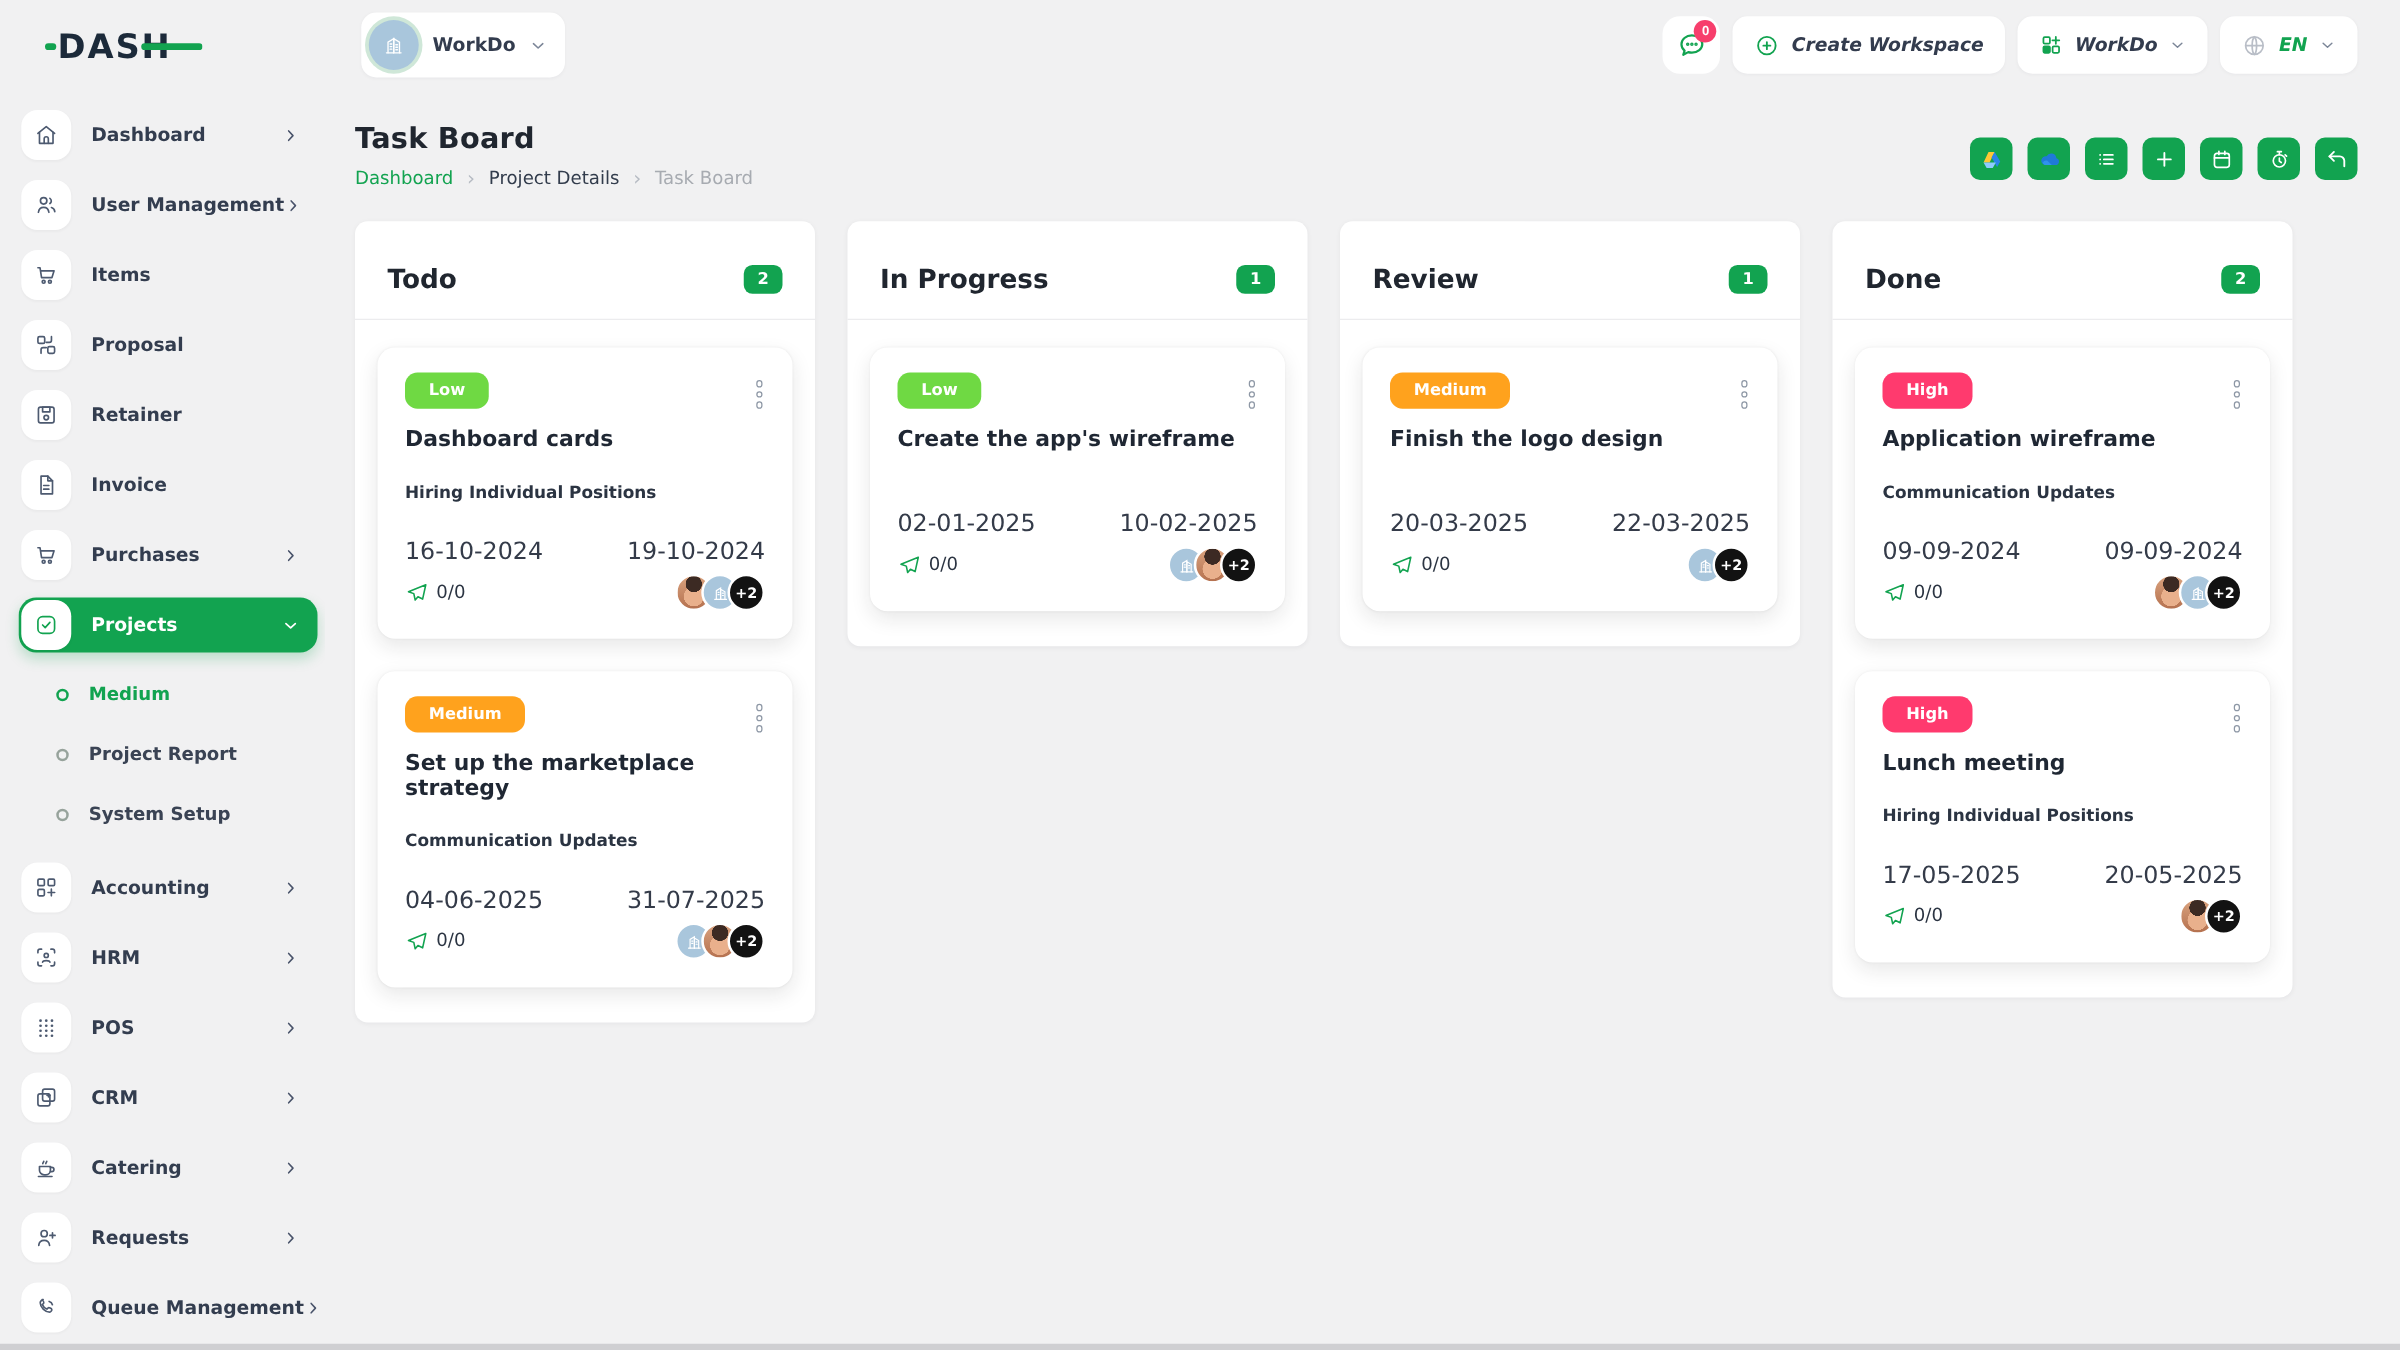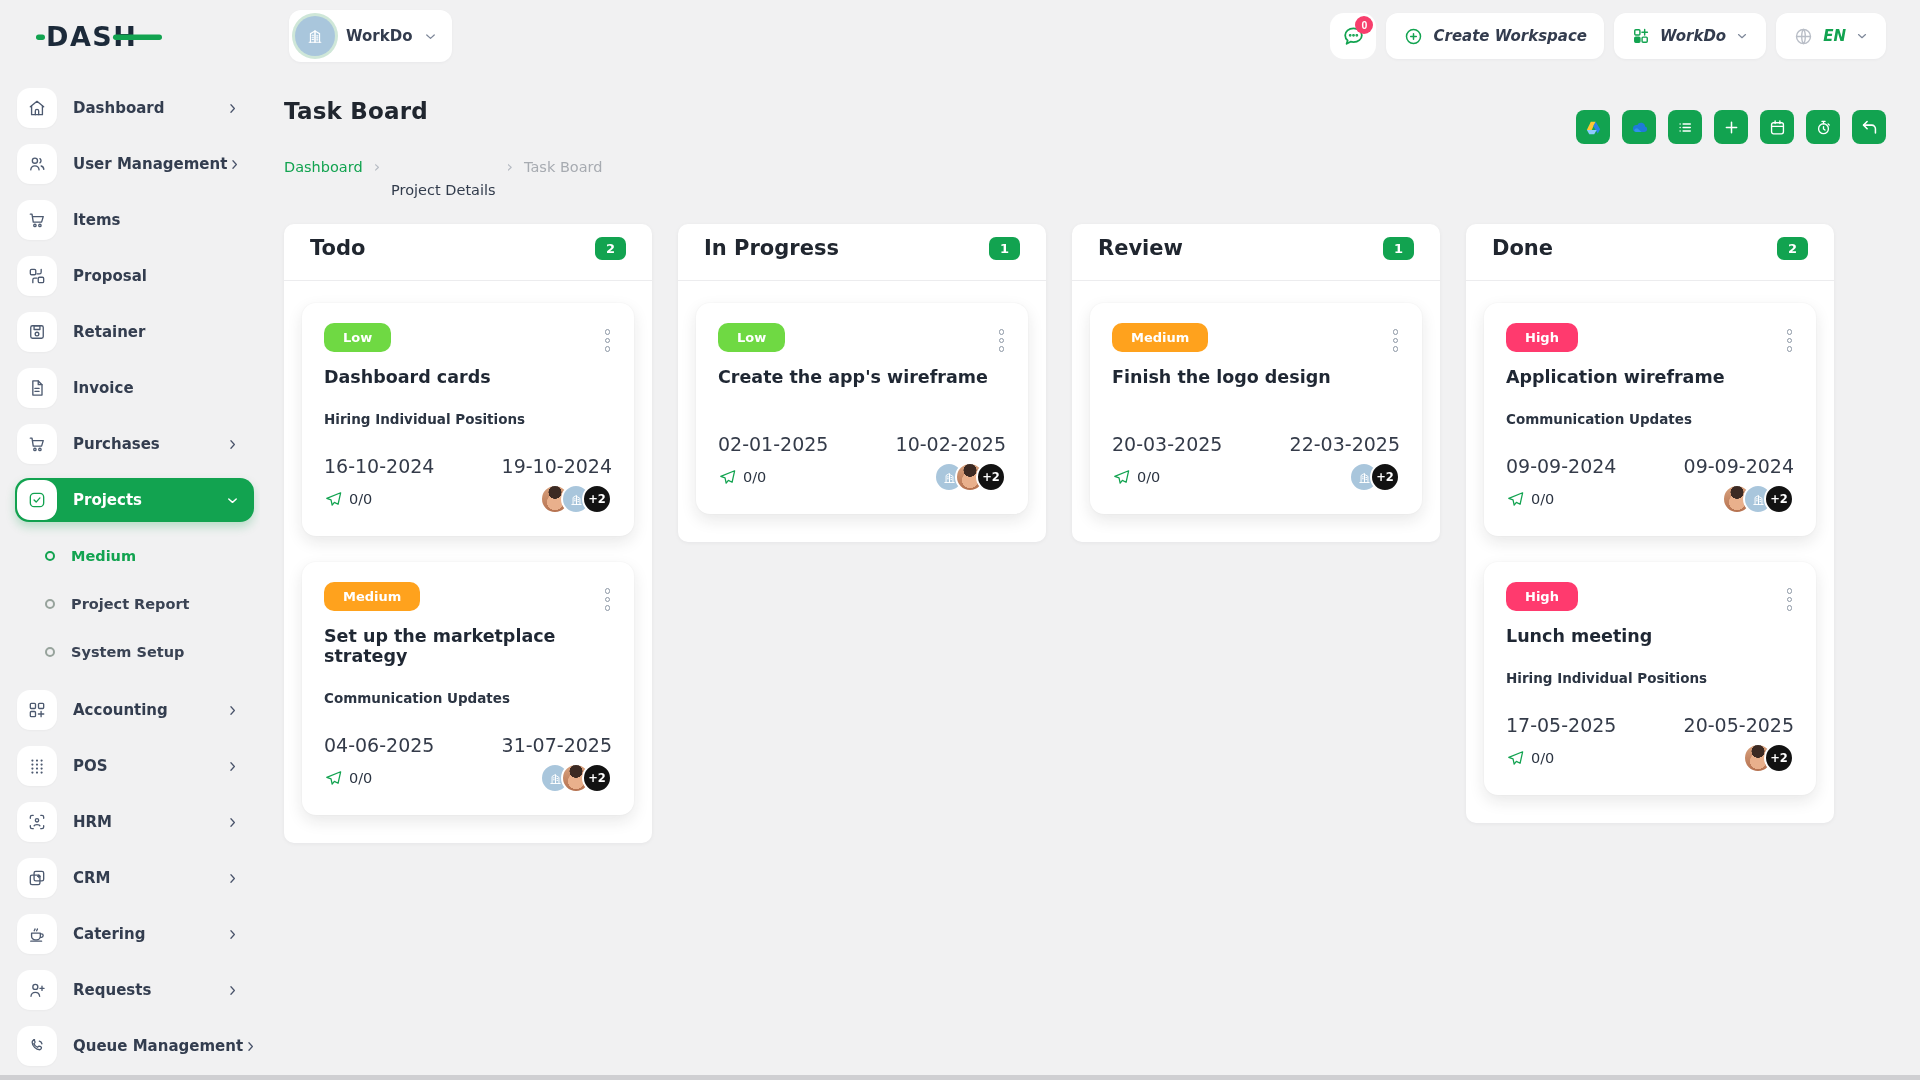--- a/index.html
+++ b/index.html
@@ -50,32 +50,32 @@
   .sub-label { margin-left:16px; font-size:14.5px; font-weight:600; color:#3a4354; }
   .sub-item.active .sub-label { color:var(--accent,#12a350); }
   .sub-item.active .sub-dot { border-color:var(--accent,#12a350); }
 
   
   .main { position:absolute; left:260px; top:72px; right:0; bottom:0; padding:26px 34px 0 24px; }
   .page-head { display:flex; align-items:flex-start; justify-content:space-between; }
   h1 { margin:0; font-size:23px; font-weight:700; color:#20262f; letter-spacing:.2px; }
   .breadcrumb { margin-top:11px; display:flex; align-items:center; gap:11px; font-size:14.5px; }
   .bc-link { color:var(--accent,#12a350); text-decoration:none; cursor:pointer; }
-  .bc-mid { color:#323c4c; text-decoration:none; cursor:pointer;margin-top:47px; }
+  .bc-mid { color:#323c4c; text-decoration:none; cursor:pointer; }
   .bc-cur { color:#a7abb1; }
   .bc-sep { color:#b6bbc3; font-size:16px; line-height:1; }
   .toolbar { display:flex; gap:12px; margin-top:12px; }
   .tool-btn { width:34px; height:34px; border-radius:8px; background:var(--accent,#12a350); border:none;
               display:flex; align-items:center; justify-content:center; cursor:pointer; }
 
   
   .board { display:flex; gap:26px; margin-top:26px; align-items:flex-start; }
   .column { width:368px; background:#fff; border-radius:10px; box-shadow:0 1px 4px rgba(20,20,40,.05); }
   .col-head { display:flex; align-items:center; justify-content:space-between;
-              padding:12px 26px 20px; border-bottom:1px solid #ececee; }
+              padding:34px 26px 20px; border-bottom:1px solid #ececee; }
   .col-title { font-size:21px; font-weight:700; color:#20262f; }
   .col-count { background:var(--accent,#12a350); color:#fff; font-size:13px; font-weight:600;
                border-radius:7px; padding:4px 11px; }
   .col-body { padding:22px 18px 28px; display:flex; flex-direction:column; gap:26px; }
   .card { background:#fff; border-radius:14px; padding:20px 22px 22px; position:relative;
           box-shadow:0 6px 16px rgba(30,30,30,.10), 0 0 2px rgba(0,0,0,.05); cursor:pointer; }
   .prio { display:inline-block; border-radius:10px; color:#fff; font-size:13px; font-weight:600; padding:7px 19px; }
   .card-menu { position:absolute; top:26px; right:24px; display:flex; flex-direction:column; gap:3px; cursor:pointer; }
   .card-menu i { width:5.5px; height:5.5px; border:1.5px solid #8d97a5; border-radius:50%; }
   .card-title { font-size:17.5px; font-weight:700; color:#1f2733; margin-top:15px; }
@@ -312,54 +312,54 @@
           </span>
           <span class="side-label">Accounting</span>
           <span class="side-chev">
             <svg width="15" height="15" viewBox="0 0 24 24" fill="none" stroke="currentColor" stroke-width="2" stroke-linecap="round" stroke-linejoin="round">
               <polyline points="9.5 6 15 12 9.5 18"></polyline>
             </svg>
           </span>
         </div>
         <div class="side-item">
           <span class="side-ibox">
+            <svg width="20" height="20" viewBox="0 0 24 24" fill="none" stroke="currentColor" stroke-width="1.6" stroke-linecap="round" stroke-linejoin="round">
+              <path d="M4 7.5V6a2 2 0 0 1 2-2h1.5"></path>
+              <path d="M16.5 4H18a2 2 0 0 1 2 2v1.5"></path>
+              <path d="M20 16.5V18a2 2 0 0 1-2 2h-1.5"></path>
+              <path d="M7.5 20H6a2 2 0 0 1-2-2v-1.5"></path>
+              <circle cx="12" cy="10" r="2"></circle>
+              <path d="M8.5 16.5c.4-1.9 6.6-1.9 7 0"></path>
+            </svg>
+          </span>
+          <span class="side-label">HRM</span>
+          <span class="side-chev">
+            <svg width="15" height="15" viewBox="0 0 24 24" fill="none" stroke="currentColor" stroke-width="2" stroke-linecap="round" stroke-linejoin="round">
+              <polyline points="9.5 6 15 12 9.5 18"></polyline>
+            </svg>
+          </span>
+        </div>
+        <div class="side-item">
+          <span class="side-ibox">
             <svg width="20" height="20" viewBox="0 0 24 24" fill="currentColor">
               <circle cx="6.5" cy="5.5" r="1.3"></circle>
               <circle cx="12" cy="5.5" r="1.3"></circle>
               <circle cx="17.5" cy="5.5" r="1.3"></circle>
               <circle cx="6.5" cy="10.3" r="1.3"></circle>
               <circle cx="12" cy="10.3" r="1.3"></circle>
               <circle cx="17.5" cy="10.3" r="1.3"></circle>
               <circle cx="6.5" cy="15.1" r="1.3"></circle>
               <circle cx="12" cy="15.1" r="1.3"></circle>
               <circle cx="17.5" cy="15.1" r="1.3"></circle>
               <circle cx="6.5" cy="19.9" r="1.3"></circle>
               <circle cx="12" cy="19.9" r="1.3"></circle>
               <circle cx="17.5" cy="19.9" r="1.3"></circle>
             </svg>
           </span>
           <span class="side-label">POS</span>
-          <span class="side-chev">
-            <svg width="15" height="15" viewBox="0 0 24 24" fill="none" stroke="currentColor" stroke-width="2" stroke-linecap="round" stroke-linejoin="round">
-              <polyline points="9.5 6 15 12 9.5 18"></polyline>
-            </svg>
-          </span>
-        </div>
-        <div class="side-item">
-          <span class="side-ibox">
-            <svg width="20" height="20" viewBox="0 0 24 24" fill="none" stroke="currentColor" stroke-width="1.6" stroke-linecap="round" stroke-linejoin="round">
-              <path d="M4 7.5V6a2 2 0 0 1 2-2h1.5"></path>
-              <path d="M16.5 4H18a2 2 0 0 1 2 2v1.5"></path>
-              <path d="M20 16.5V18a2 2 0 0 1-2 2h-1.5"></path>
-              <path d="M7.5 20H6a2 2 0 0 1-2-2v-1.5"></path>
-              <circle cx="12" cy="10" r="2"></circle>
-              <path d="M8.5 16.5c.4-1.9 6.6-1.9 7 0"></path>
-            </svg>
-          </span>
-          <span class="side-label">HRM</span>
           <span class="side-chev">
             <svg width="15" height="15" viewBox="0 0 24 24" fill="none" stroke="currentColor" stroke-width="2" stroke-linecap="round" stroke-linejoin="round">
               <polyline points="9.5 6 15 12 9.5 18"></polyline>
             </svg>
           </span>
         </div>
         <div class="side-item">
           <span class="side-ibox">
             <svg width="20" height="20" viewBox="0 0 24 24" fill="none" stroke="currentColor" stroke-width="1.6" stroke-linecap="round" stroke-linejoin="round">
               <rect x="8.5" y="4" width="11.5" height="11.5" rx="2"></rect>

